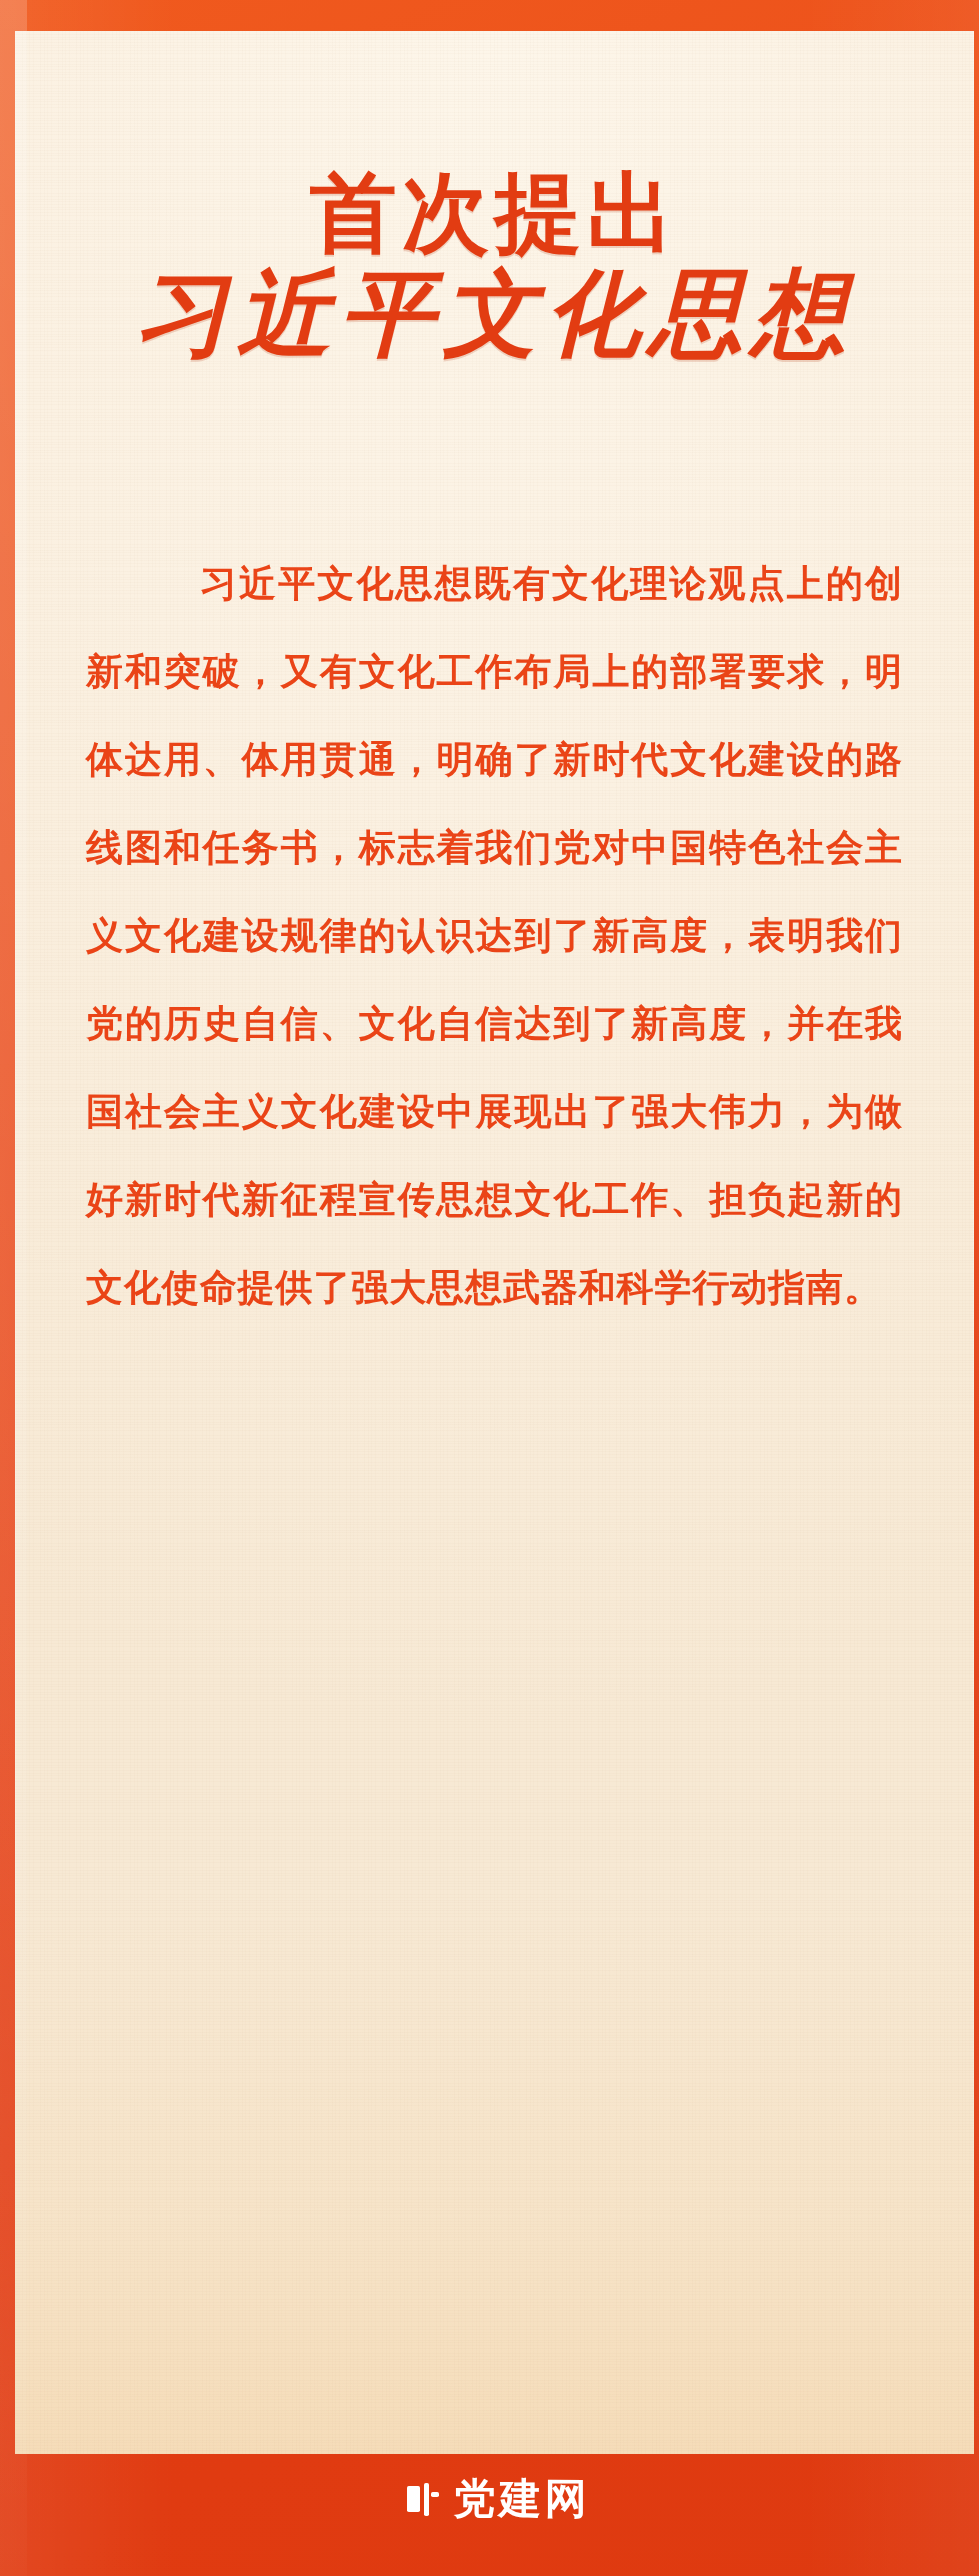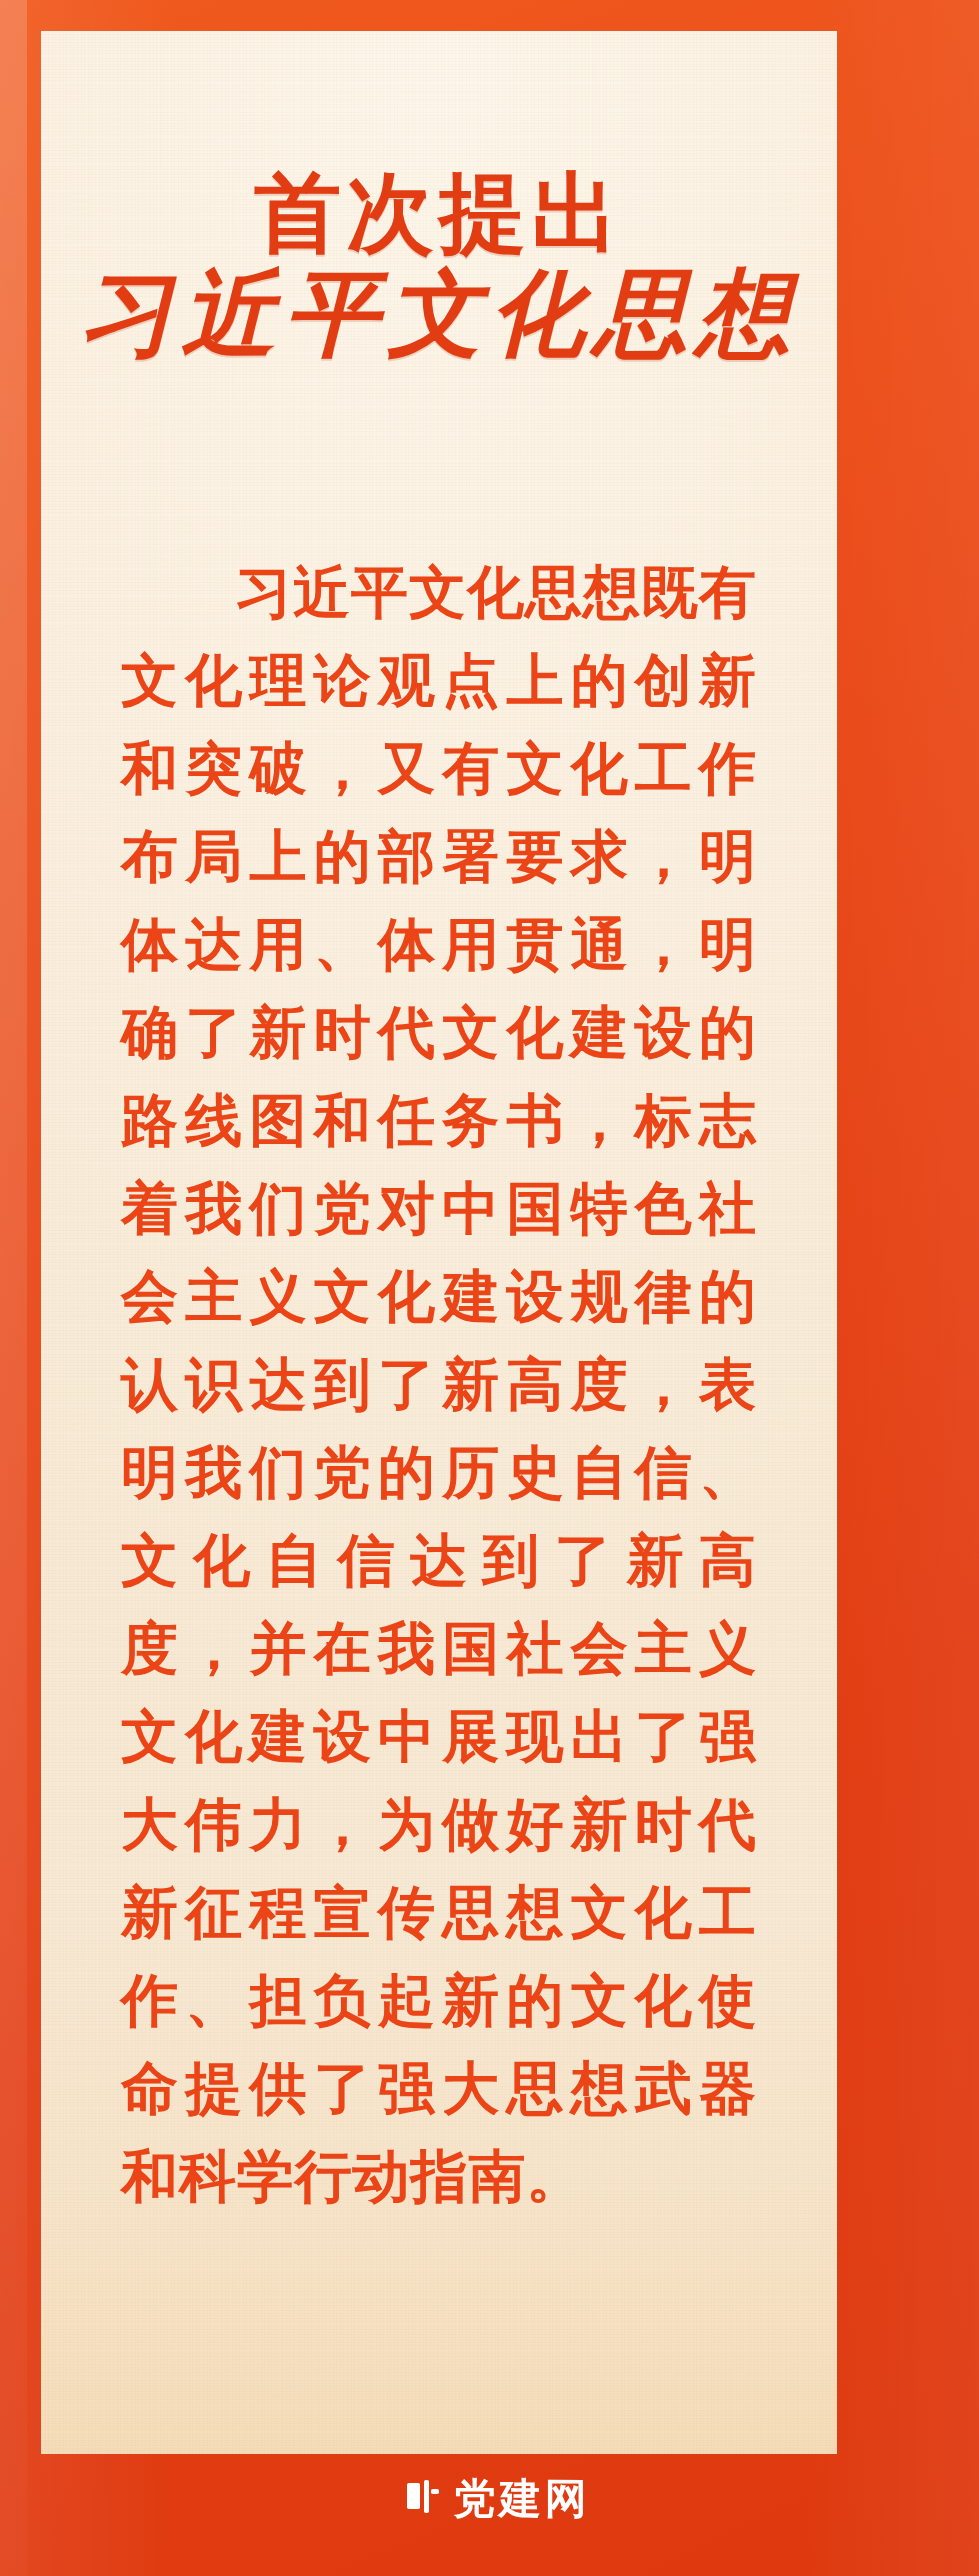--- a/index.html
+++ b/index.html
@@ -28,23 +28,23 @@
     position: absolute;
     inset: 0;
     background:
       linear-gradient(90deg, rgba(255,255,255,0.07) 0%, rgba(255,255,255,0) 18%, rgba(255,255,255,0) 82%, rgba(255,255,255,0.05) 100%);
     pointer-events: none;
   }
 
   
   .card {
     position: absolute;
-    left: 41px;
+    left: 15px;
     top: 31px;
-    width: 796px;
+    width: 959px;
     height: 2423px;
     background:
       radial-gradient(120% 70% at 50% 0%, #fdf6ea 0%, #fbf1e2 45%, #f7e9d4 100%);
     box-shadow: 0 0 0 0.9px rgba(255,255,255,0.35) inset;
   }
 
   
   .card::after {
     content: "";
     position: absolute;
@@ -94,36 +94,37 @@
   .body-block {
     position: absolute;
     left: 71px;
     right: 71px;
     top: 508px;
     z-index: 3;
   }
   .body-text {
     font-family: "DejaVu Serif", "Liberation Serif", serif;
     font-weight: 700;
-    font-size: 57px;
+    font-size: 37px;
     line-height: 88px;
     color: #ea4417;
     text-align: justify;
     text-justify: inter-character;
     text-indent: 114px;
     letter-spacing: 0.9px;
-    margin: 9px;
+    margin: 0;
   }
 
   .footer {
     position: absolute;
     left: 0;
     right: 0;
     bottom: 56px;
     display: flex;
+    align-items: center;
     justify-content: center;
     gap: 12.7px;
     z-index: 4;
     padding-left: 16px;
   }
   .footer-mark {
     width: 36px;
     height: 36px;
     position: relative;
     flex: none;

